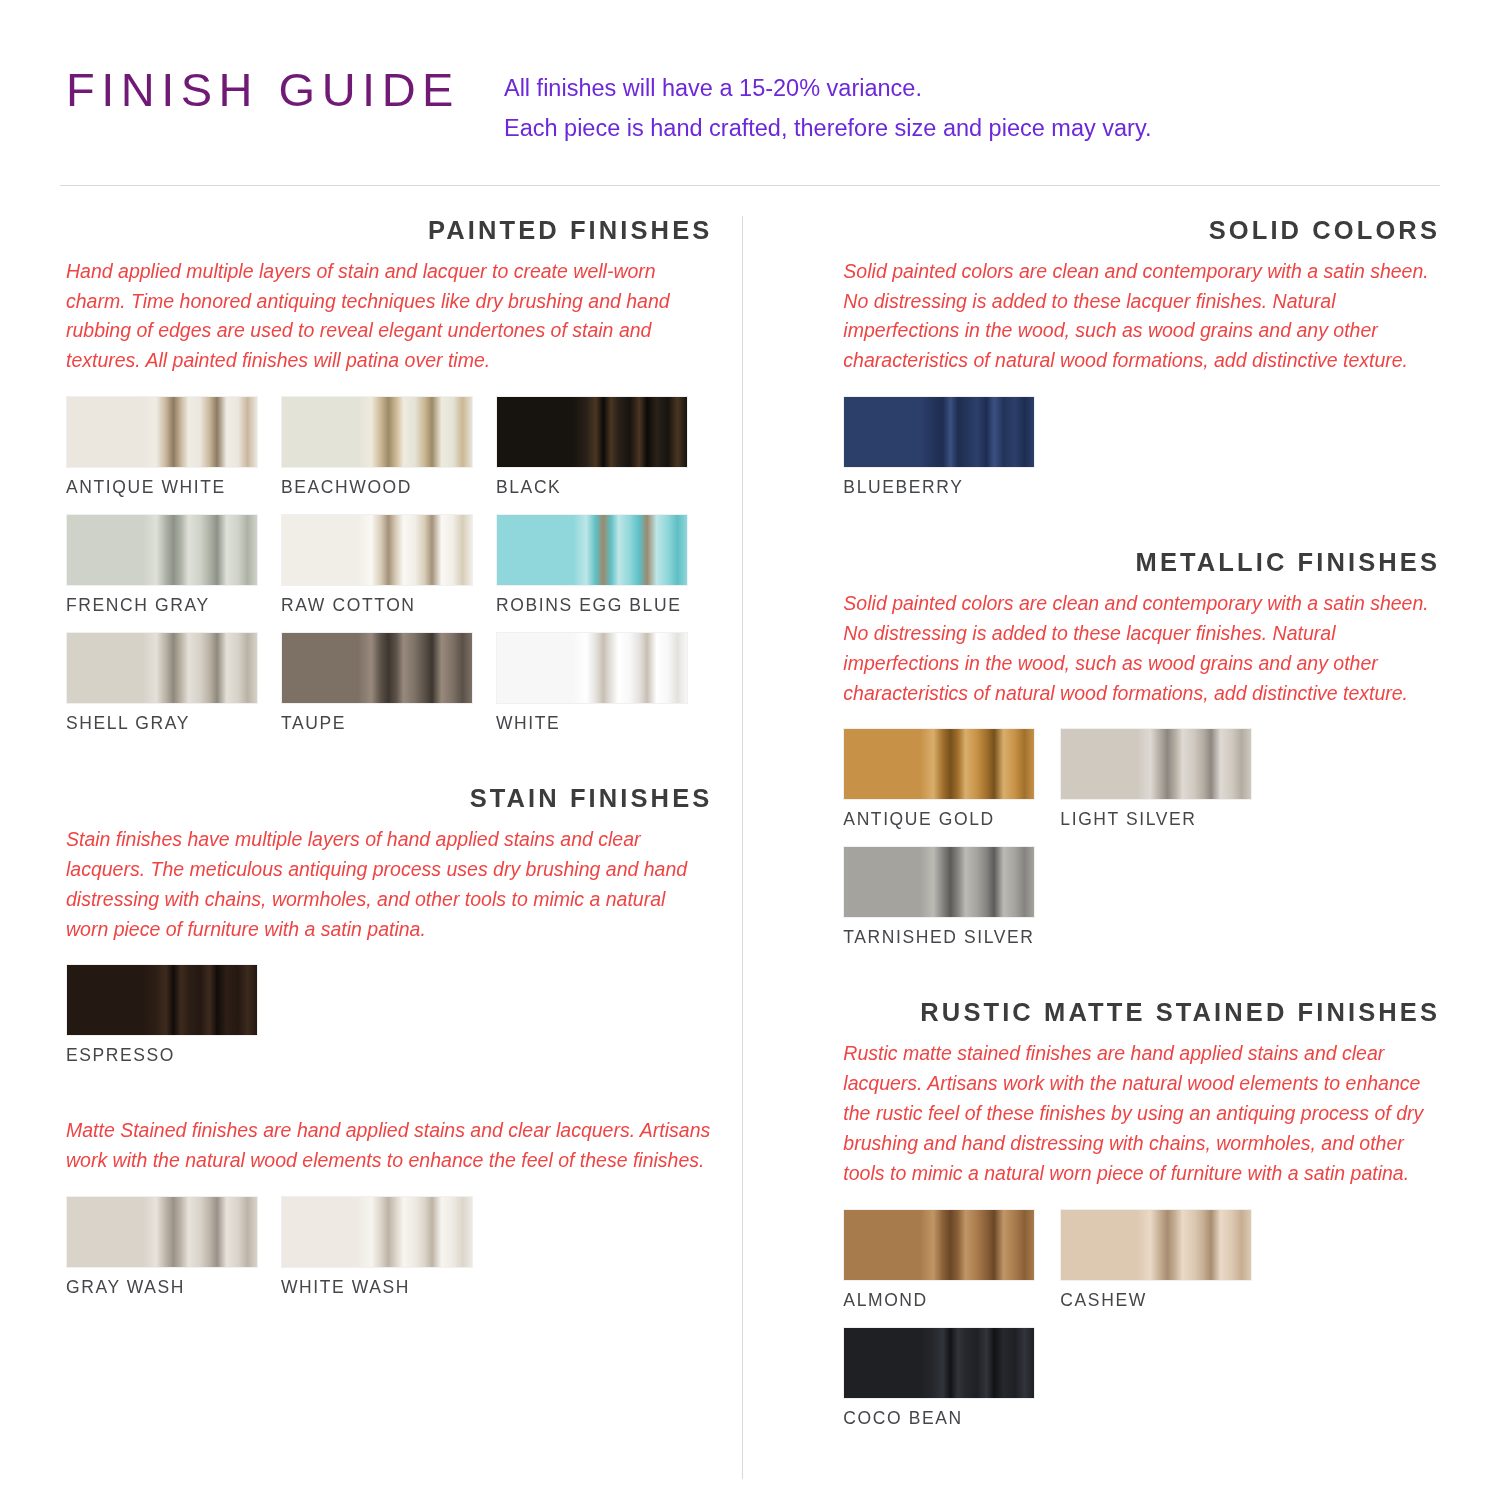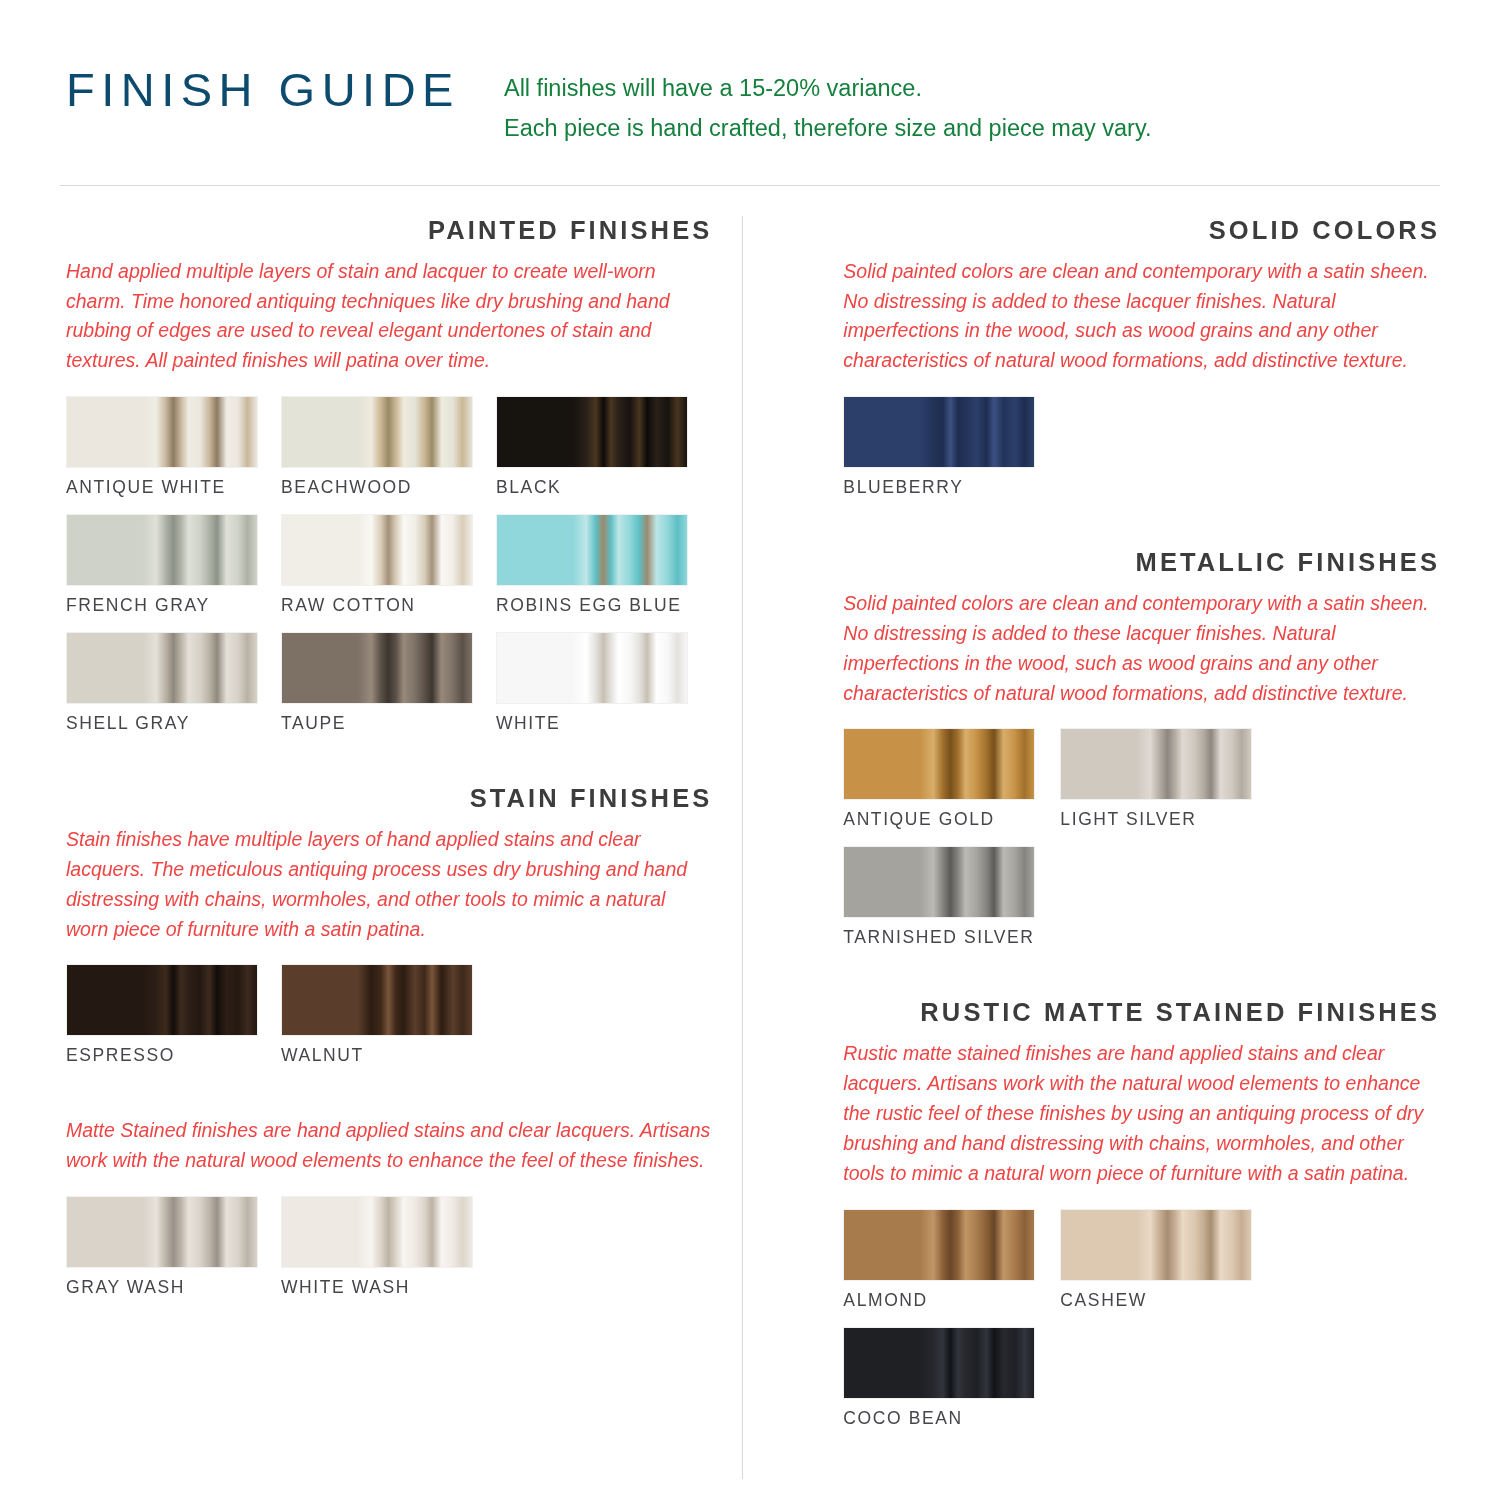--- a/index.html
+++ b/index.html
@@ -20,28 +20,28 @@
   .header {
     display: flex;
     align-items: flex-start;
     gap: 44px;
     padding-left: 6px;
   }
   .title {
     font-size: 47px;
     letter-spacing: 6.5px;
     font-weight: 400;
-    color: #0c4a6e;
+    color: #701a75;
     white-space: nowrap;
     margin-top: 4px;
   }
   .subtitle {
     font-size: 23.5px;
     line-height: 1.72;
-    color: #15803d;
+    color: #6d28d9;
     font-weight: 400;
     padding-top: 10px;
   }
   .rule {
     margin: 36px 0 0 0;
     border: 0;
     border-top: 1px solid #d8d8d8;
   }
 
   
@@ -187,26 +187,20 @@
         <div class="section">
           <div class="section-title">STAIN FINISHES</div>
           <div class="section-desc">Stain finishes have multiple layers of hand applied stains and clear lacquers. The meticulous antiquing process uses dry brushing and hand distressing with chains, wormholes, and other tools to mimic a natural worn piece of furniture with a satin patina.</div>
           <div class="swatch-grid">
             <div class="swatch">
               <div class="chip">
                 <div class="grain" style="background: linear-gradient(90deg, rgb(36, 24, 18) 0%, rgb(36, 24, 18) 40%, rgb(45, 31, 22) 47%, rgb(61, 42, 30) 52%, rgb(18, 12, 9) 56%, rgb(61, 42, 30) 60%, rgb(45, 31, 22) 64%, rgb(36, 24, 18) 70%, rgb(61, 42, 30) 75%, rgb(18, 12, 9) 79%, rgb(45, 31, 22) 84%, rgb(36, 24, 18) 90%, rgb(61, 42, 30) 95%, rgb(36, 24, 18) 100%);"></div>
               </div>
               <div class="chip-label">ESPRESSO</div>
             </div>
-            <div class="swatch">
-              <div class="chip">
-                <div class="grain" style="background: linear-gradient(90deg, rgb(91, 61, 43) 0%, rgb(91, 61, 43) 40%, rgb(44, 28, 18) 47%, rgb(62, 40, 26) 52%, rgb(122, 85, 57) 56%, rgb(62, 40, 26) 60%, rgb(44, 28, 18) 64%, rgb(91, 61, 43) 70%, rgb(62, 40, 26) 75%, rgb(122, 85, 57) 79%, rgb(44, 28, 18) 84%, rgb(91, 61, 43) 90%, rgb(62, 40, 26) 95%, rgb(91, 61, 43) 100%);"></div>
-              </div>
-              <div class="chip-label">WALNUT</div>
-            </div>
           </div>
           <div class="gap-lg"></div>
         </div>
         <div class="section">
           <div class="section-desc">Matte Stained finishes are hand applied stains and clear lacquers. Artisans work with the natural wood elements to enhance the feel of these finishes.</div>
           <div class="swatch-grid">
             <div class="swatch">
               <div class="chip">
                 <div class="grain" style="background: linear-gradient(90deg, rgb(217, 211, 202) 0%, rgb(217, 211, 202) 40%, rgb(231, 226, 218) 47%, rgb(188, 180, 168) 52%, rgb(154, 145, 137) 56%, rgb(188, 180, 168) 60%, rgb(231, 226, 218) 64%, rgb(217, 211, 202) 70%, rgb(188, 180, 168) 75%, rgb(154, 145, 137) 79%, rgb(231, 226, 218) 84%, rgb(217, 211, 202) 90%, rgb(188, 180, 168) 95%, rgb(217, 211, 202) 100%);"></div>
               </div>

